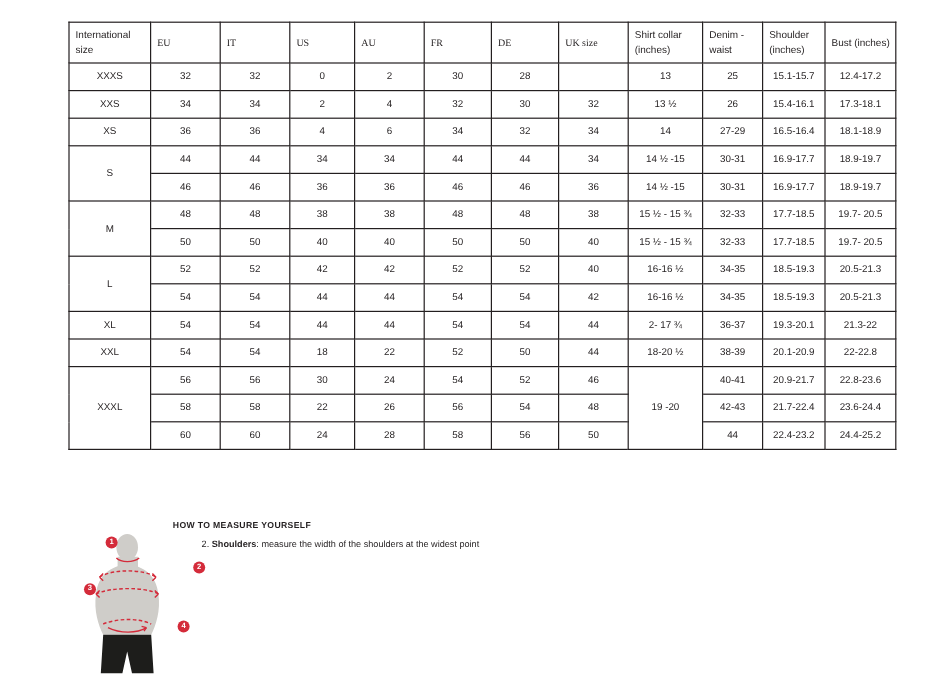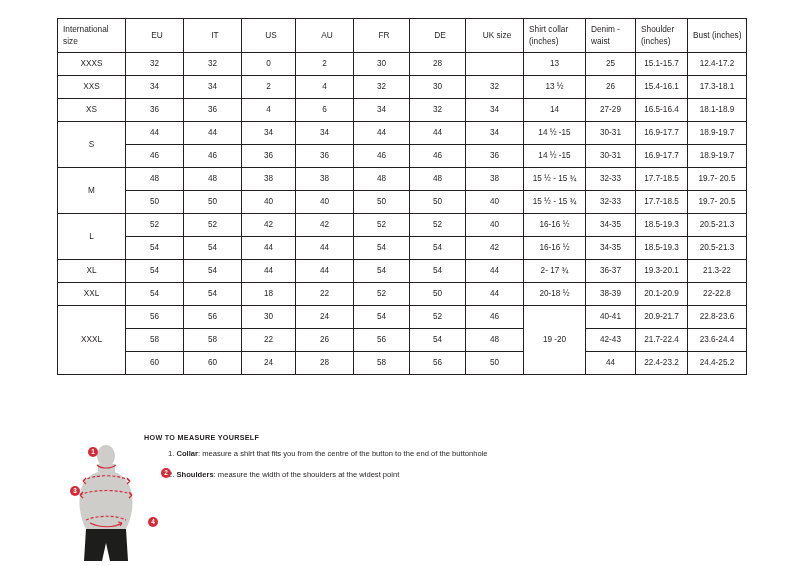--- a/index.html
+++ b/index.html
@@ -32,22 +32,23 @@
     vertical-align: middle;
     padding: 0;
     height: 23px;
     line-height: 1.15;
   }
   #sizechart thead td {
     height: 34px;
     font-size: 8.3px;
   }
   #sizechart thead td.hdr-left {
-    text-align: center;
+    text-align: left;
     padding-left: 5px;
+    font-family: Liberation Serif, serif;
   }
   #sizechart thead td.hdr-int {
     text-align: left;
     padding-left: 5px;
     line-height: 1.35;
   }
   .col-int { width: 68px; }
   .col-eu { width: 58px; }
   .col-it { width: 58px; }
   .col-us { width: 54px; }
@@ -278,21 +279,21 @@
       </tr>
       <tr>
         <td>XXL</td>
         <td>54</td>
         <td>54</td>
         <td>18</td>
         <td>22</td>
         <td>52</td>
         <td>50</td>
         <td>44</td>
-        <td>20-18 ½</td>
+        <td>18-20 ½</td>
         <td>38-39</td>
         <td>20.1-20.9</td>
         <td>22-22.8</td>
       </tr>
       <tr>
         <td rowspan="3">XXXL</td>
         <td>56</td>
         <td>56</td>
         <td>30</td>
         <td>24</td>
@@ -327,24 +328,20 @@
         <td>44</td>
         <td>22.4-23.2</td>
         <td>24.4-25.2</td>
       </tr>
     </tbody>
 </table>
 
 <div class="howto">HOW TO MEASURE YOURSELF</div>
 
 <div class="measure-list">
-  <div class="measure-item">
-    <span>1.</span>
-    <b>Collar</b><span>: measure a shirt that fits you from the centre of the button to the end of the buttonhole</span>
-  </div>
   <div class="measure-item">
     <span>2.</span>
     <b>Shoulders</b><span>: measure the width of the shoulders at the widest point</span>
   </div>
 </div>
 
 <div class="figure">
   <svg width="110" height="123" viewBox="0 0 110 123">
 
     <ellipse cx="46" cy="13" rx="9" ry="11" fill="#cfcdc9"></ellipse>

